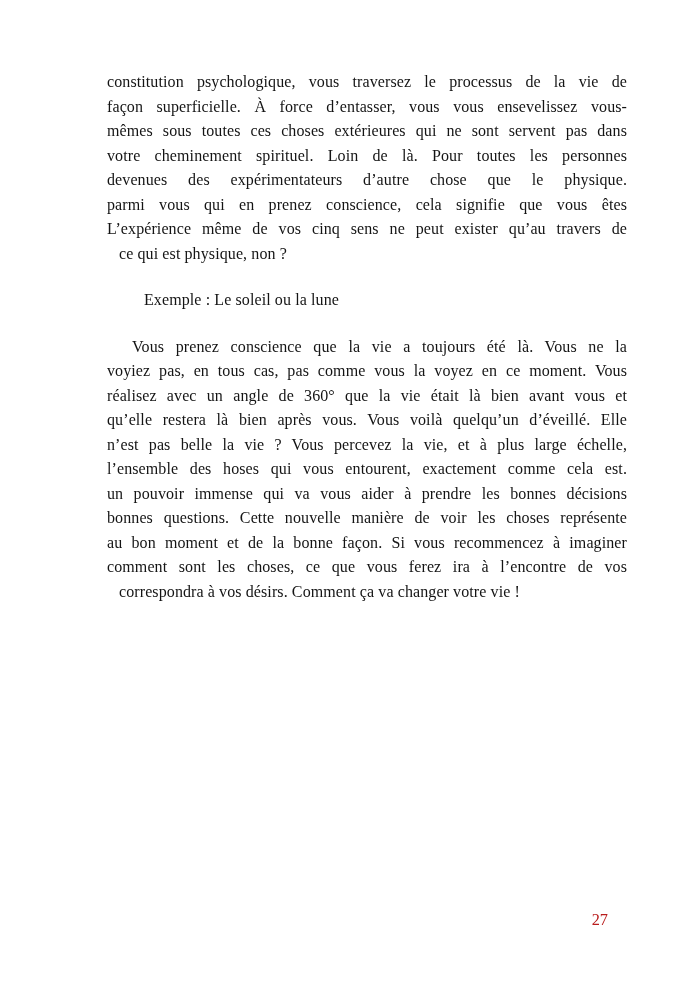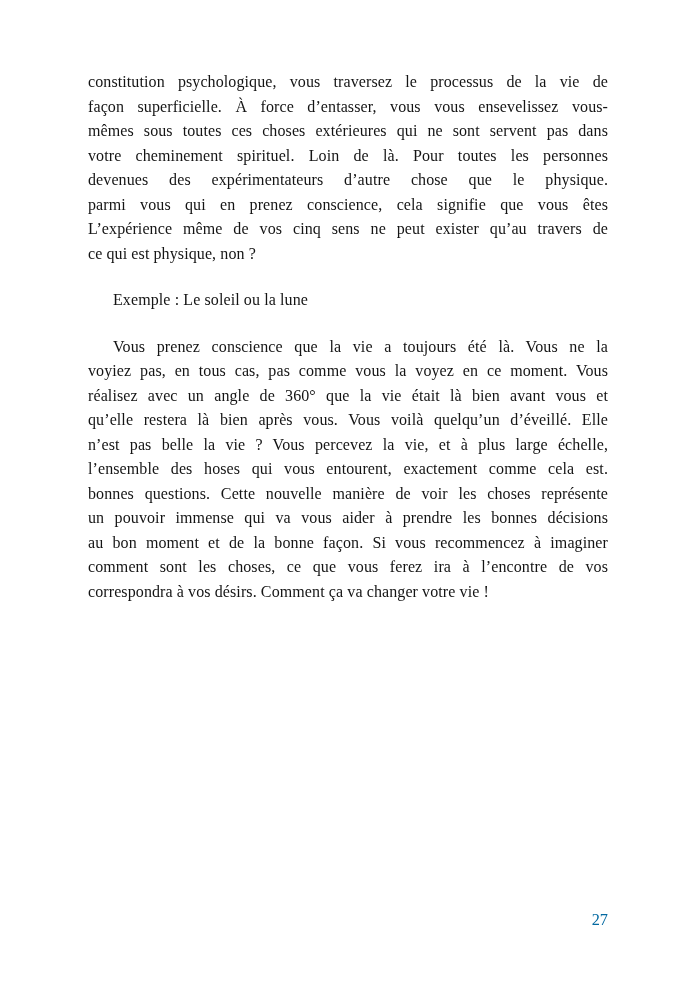--- a/index.html
+++ b/index.html
@@ -15,51 +15,52 @@
     font-family: "Liberation Serif", serif;
     color: #141414;
   }
   .book-page {
     position: absolute;
     inset: 0;
     background: #ffffff;
   }
   .text-block {
     position: absolute;
-    left: 88px;
+    left: 107px;
     top: 70px;
     width: 520px;
   }
   .para {
     margin: 0;
   }
   .para + .para {
     margin-top: 22px;
   }
   .line {
     font-size: 16px;
     line-height: 24.5px;
     text-align: justify;
     text-align-last: justify;
     white-space: normal;
     letter-spacing: 0.1px;
   }
   .line.last {
     text-align-last: left;
+    margin-left: 12px;
   }
   .para.indent .line:first-child {
     text-indent: 25px;
   }
   .page-number {
     position: absolute;
     top: 908px;
     right: 92px;
     font-size: 16.3px;
     line-height: 24.5px;
-    color: #0369a1;
+    color: #b91c1c;
   }
 </style>
 </head>
 <body>
 
 <div class="book-page">
   <div class="text-block">
       <div class="para">
         <div class="line">constitution psychologique, vous traversez le processus de la vie de</div>
         <div class="line">façon superficielle. À force d’entasser, vous vous ensevelissez vous-</div>
@@ -73,21 +74,21 @@
       <div class="para indent">
         <div class="line last">Exemple : Le soleil ou la lune</div>
       </div>
       <div class="para indent">
         <div class="line">Vous prenez conscience que la vie a toujours été là. Vous ne la</div>
         <div class="line">voyiez pas, en tous cas, pas comme vous la voyez en ce moment. Vous</div>
         <div class="line">réalisez avec un angle de 360° que la vie était là bien avant vous et</div>
         <div class="line">qu’elle restera là bien après vous. Vous voilà quelqu’un d’éveillé. Elle</div>
         <div class="line">n’est pas belle la vie ? Vous percevez la vie, et à plus large échelle,</div>
         <div class="line">l’ensemble des hoses qui vous entourent, exactement comme cela est.</div>
+        <div class="line">un pouvoir immense qui va vous aider à prendre les bonnes décisions</div>
         <div class="line">bonnes questions. Cette nouvelle manière de voir les choses représente</div>
-        <div class="line">un pouvoir immense qui va vous aider à prendre les bonnes décisions</div>
         <div class="line">au bon moment et de la bonne façon. Si vous recommencez à imaginer</div>
         <div class="line">comment sont les choses, ce que vous ferez ira à l’encontre de vos</div>
         <div class="line last">correspondra à vos désirs. Comment ça va changer votre vie !</div>
       </div>
     </div>
   <div class="page-number">27</div>
 </div>
 
 </body></html>

